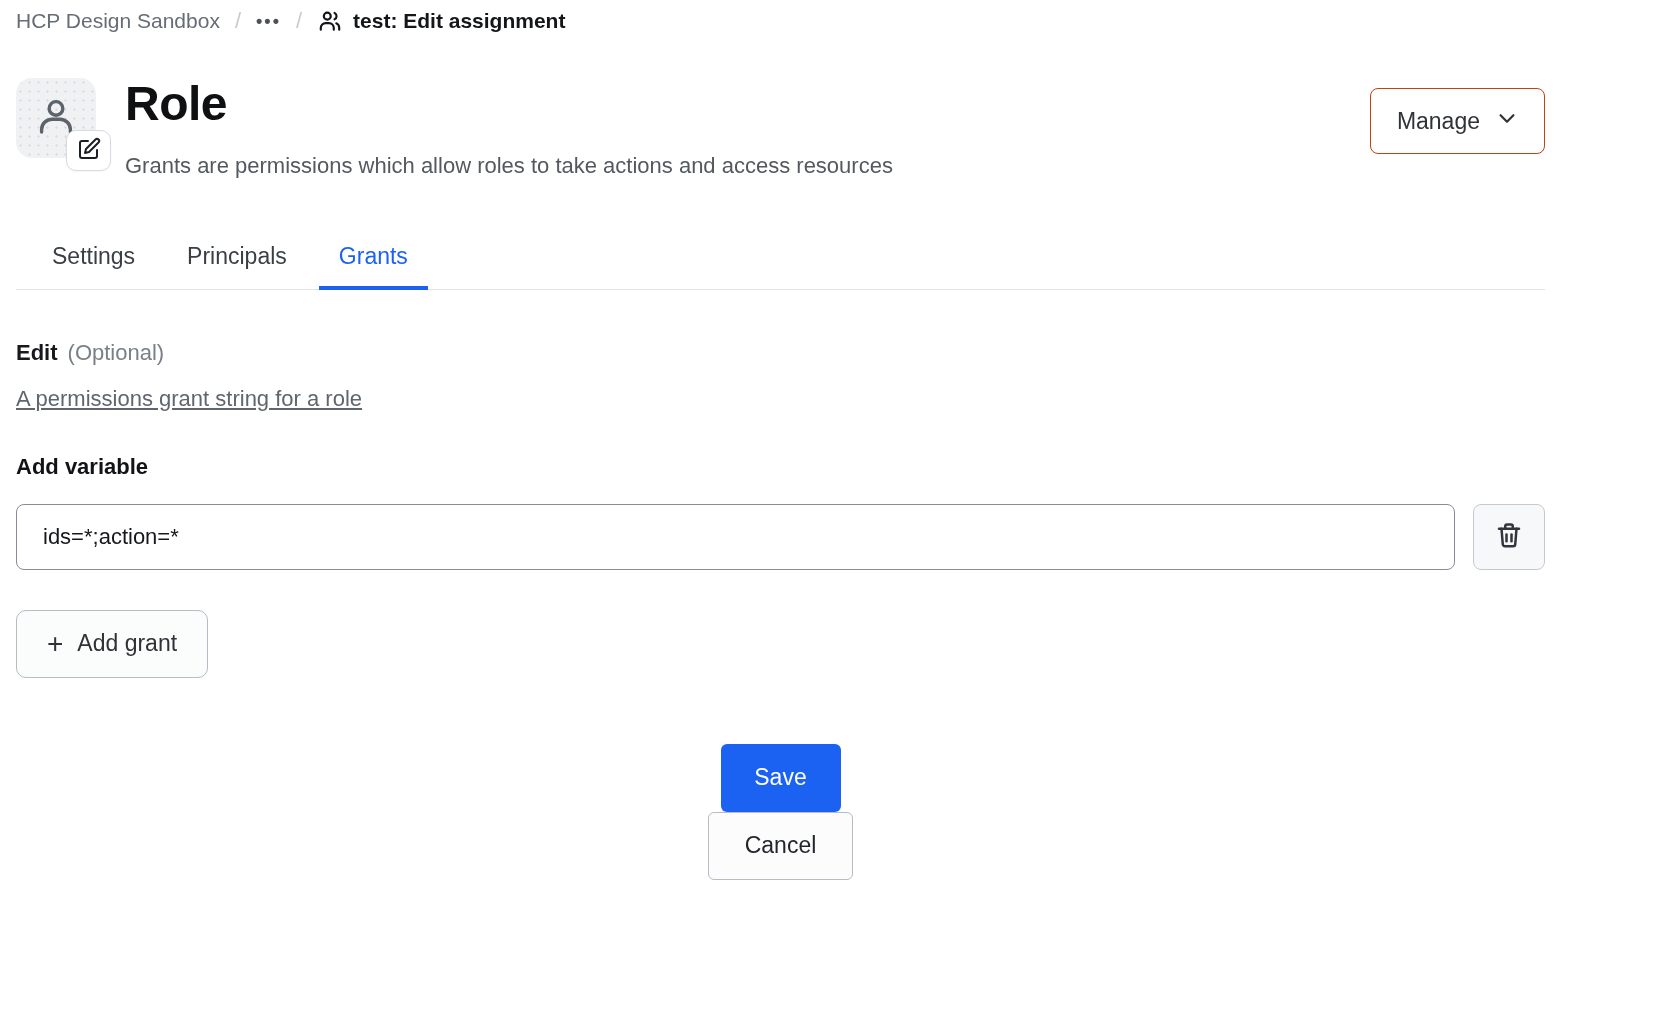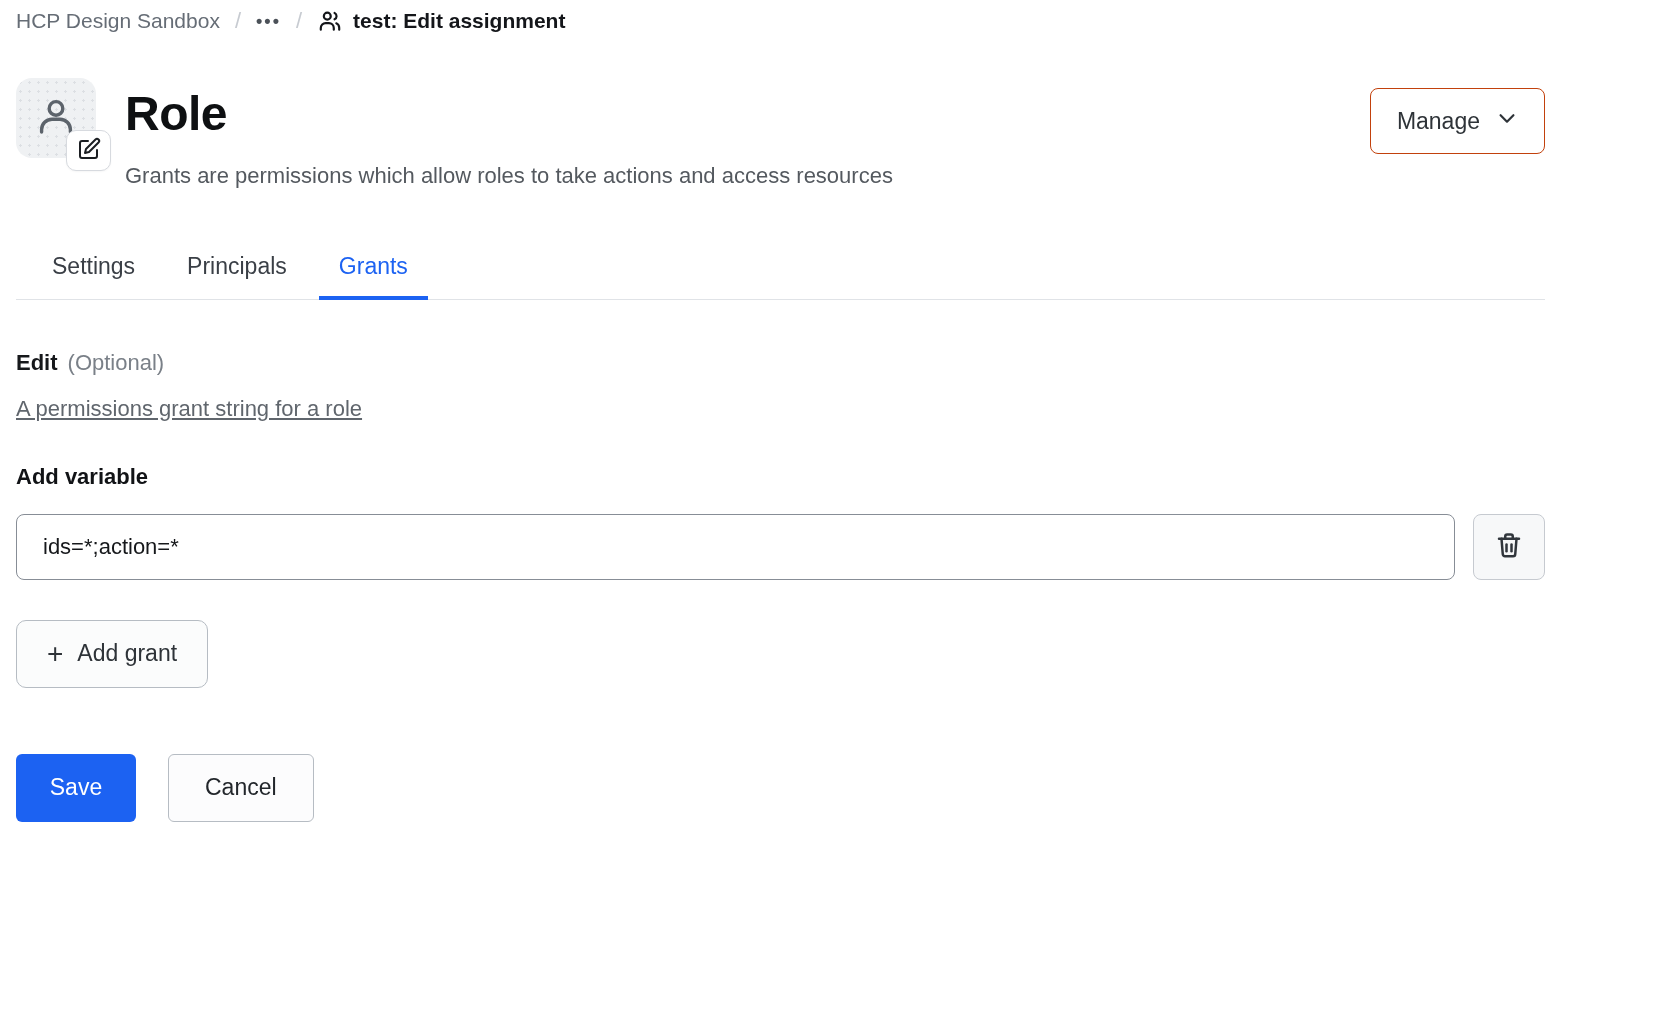--- a/index.html
+++ b/index.html
@@ -26,21 +26,21 @@
     display: flex; align-items: center; justify-content: center;
   }
   .avatar-badge {
     position: absolute; left: 50px; top: 52px;
     width: 45px; height: 41px; background: #ffffff;
     border: 1px solid #d7dadf; border-radius: 10px;
     display: flex; align-items: center; justify-content: center;
     box-shadow: 0 1px 2px rgba(0,0,0,0.04);
   }
   .title-block { margin-left: 29px; }
-  .page-title { font-size: 48px; font-weight: 700; color: #0e1012; letter-spacing: -0.5px; line-height: 1.1; margin-top: 10px; }
+  .page-title { font-size: 48px; font-weight: 700; color: #0e1012; letter-spacing: -0.5px; line-height: 1.1; margin-top: 0; }
   .page-subtitle { font-size: 22px; color: #54595f; margin-top: 22px; }
   .manage-btn {
     margin-left: auto; margin-top: 10px; height: 66px; padding: 0 26px;
     background: #ffffff; border: 1px solid #c2410c; border-radius: 8px;
     font-size: 23px; font-weight: 500; color: #2e3338;
     display: flex; align-items: center; gap: 16px; cursor: pointer;
     font-family: inherit;
   }
 
   
@@ -74,21 +74,21 @@
 
   .add-grant-btn {
     margin-top: 40px; height: 68px; padding: 0 30px;
     background: #fbfcfc; border: 1px solid #b6bcc3; border-radius: 10px;
     display: flex; align-items: center; gap: 14px;
     font-size: 23px; font-weight: 500; color: #2e3338; cursor: pointer;
     font-family: inherit;
   }
   .plus-glyph { font-size: 28px; font-weight: 400; color: #2e3338; line-height: 1; }
 
-  .actions { display: flex; align-items: center; gap: 32px; margin-top: 66px; }
+  .actions { display: flex; align-items: center; margin-top: 66px; flex-direction: column; }
   .save-btn {
     height: 68px; padding: 0 30px; min-width: 120px;
     background: #1c62f2; color: #ffffff; border: none; border-radius: 6px;
     font-size: 23px; font-weight: 500; cursor: pointer; font-family: inherit;
   }
   .cancel-btn {
     height: 68px; padding: 0 36px;
     background: #fcfcfd; color: #22262b; border: 1px solid #b6bcc3; border-radius: 6px;
     font-size: 23px; font-weight: 500; cursor: pointer; font-family: inherit;
   }

